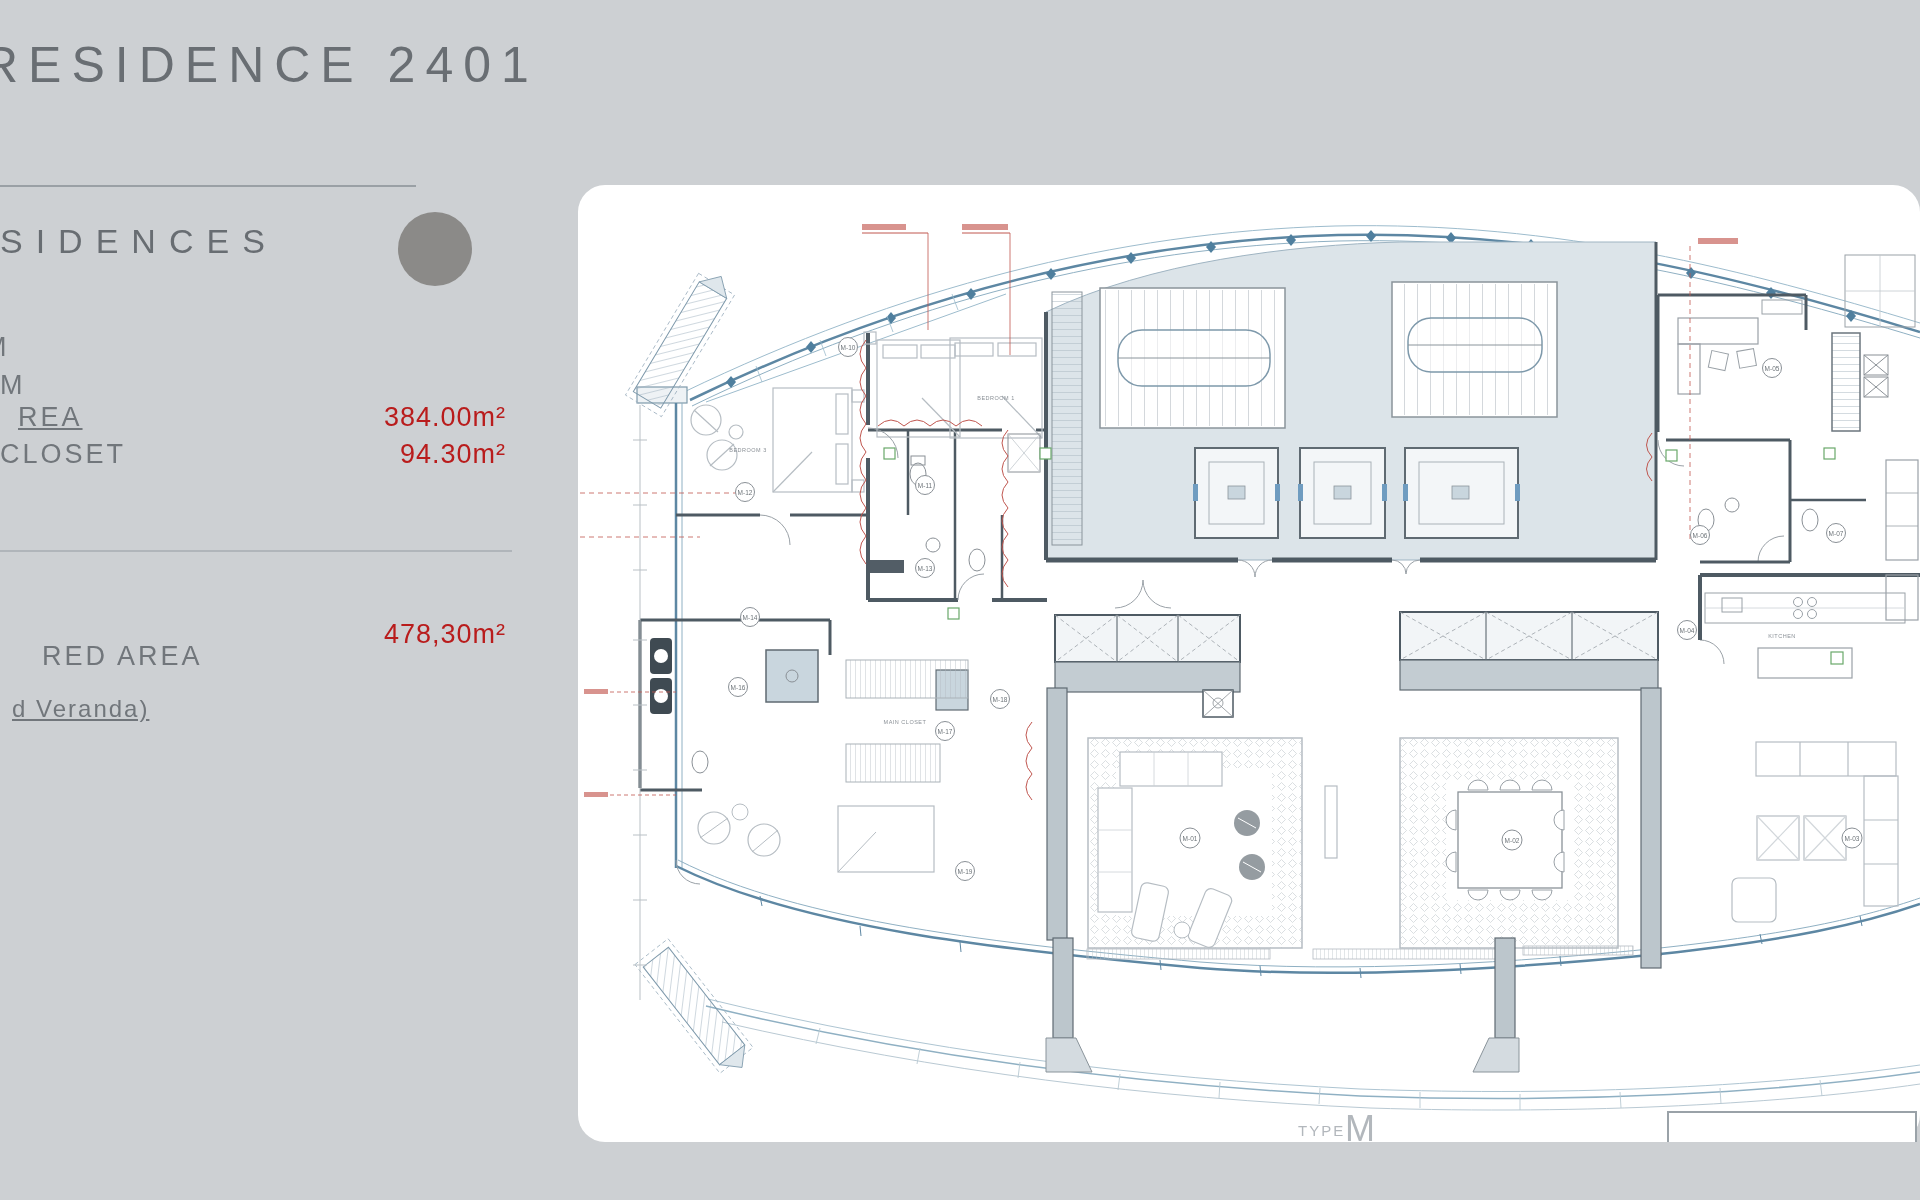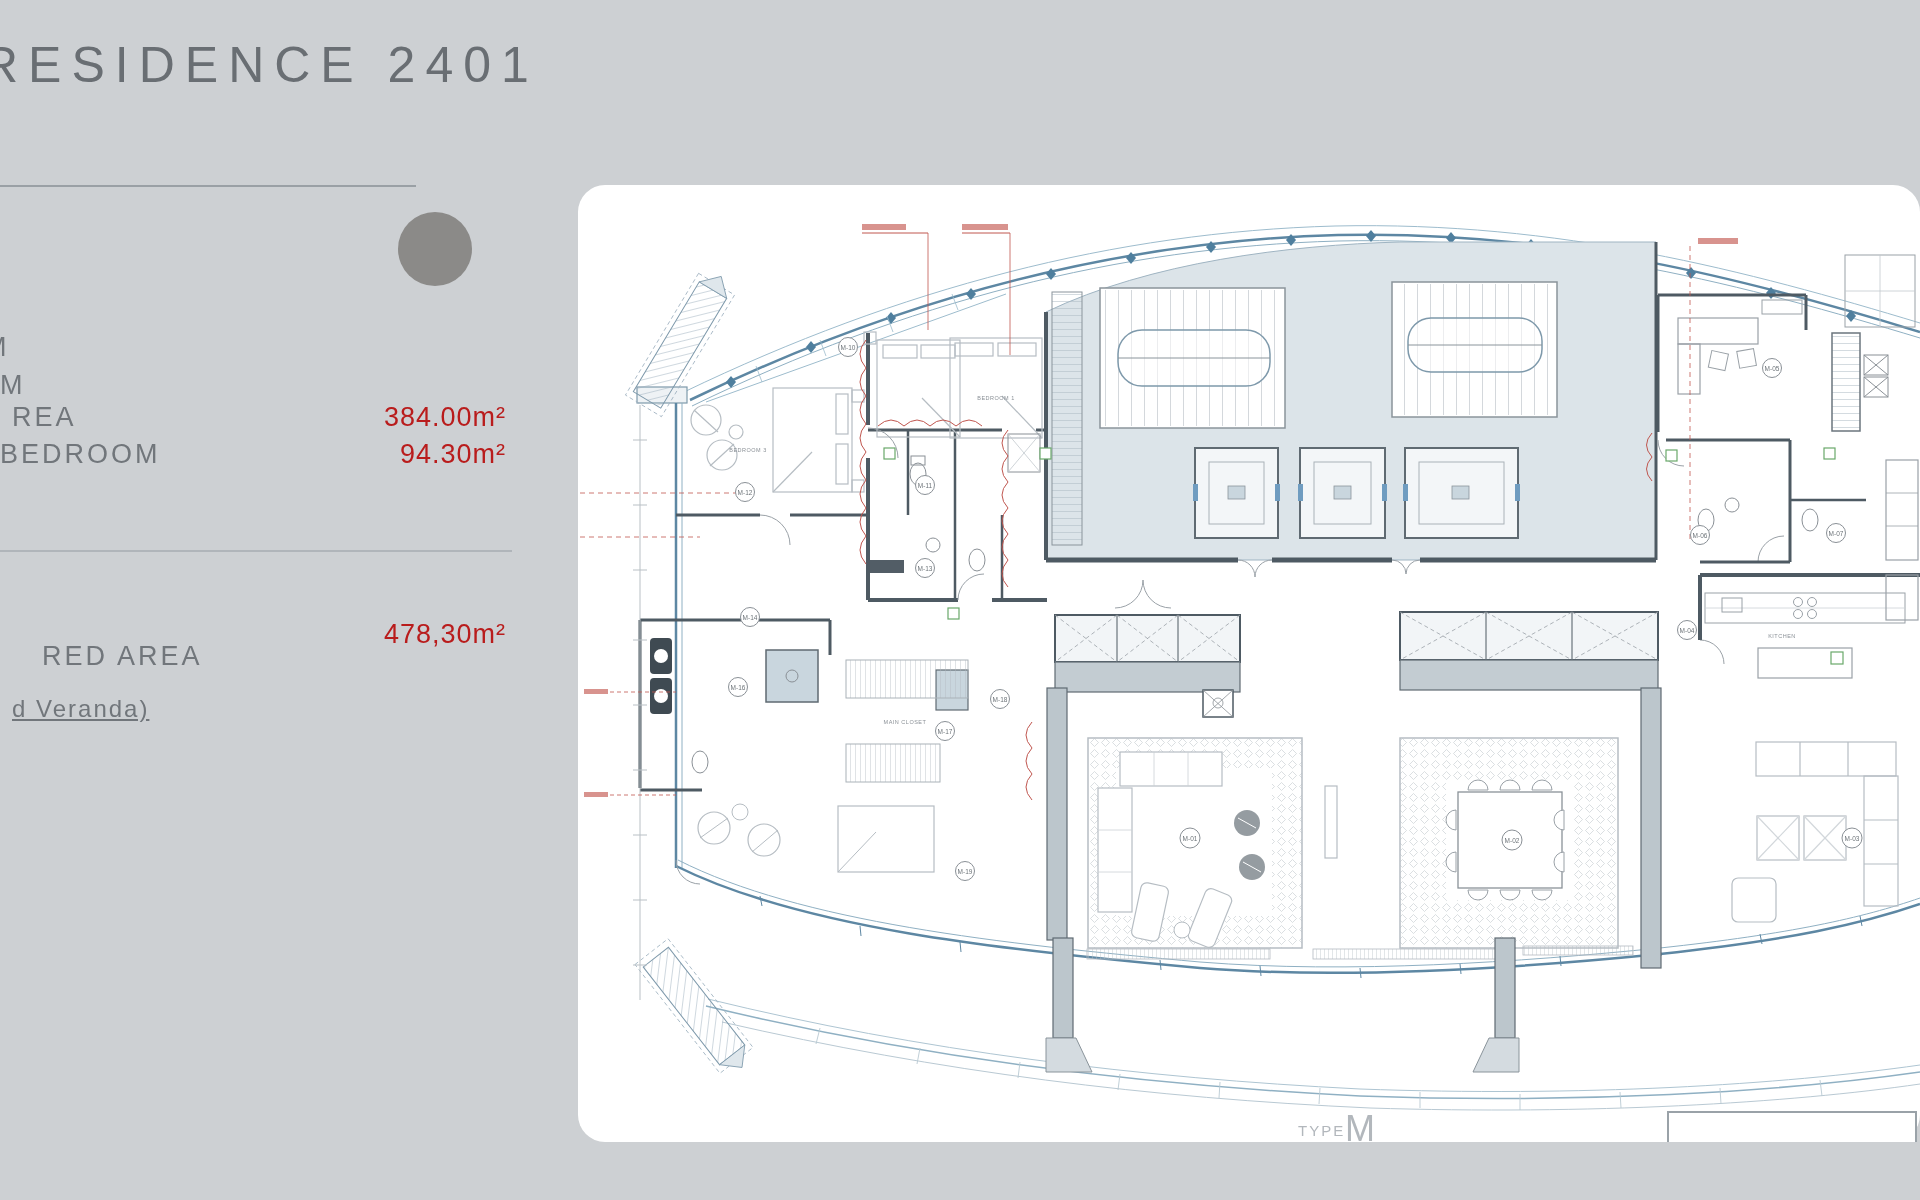--- a/index.html
+++ b/index.html
@@ -31,31 +31,32 @@
   text.marker{fill:#6d7479;font-size:6.5px;text-anchor:middle;}
 </style>
 </head>
 <body>
 
 <div class="page">
 
   <div class="panel">
     <div class="title">RESIDENCE 2401</div>
     <div class="rule rule1"></div>
+    <div class="heading">SIDENCES</div>
     <div class="dot"></div>
 
     <div class="row clip" style="left:0;top:332px;">
       <span>M</span>
     </div>
     <div class="row" style="left:0;top:370px;">M</div>
 
-    <div class="row" style="left:12px;top:402px;">REA</div>
+    <div class="row" style="left:18px;top:402px;text-decoration:underline;">REA</div>
     <div class="val" style="top:402px;">384.00m²</div>
 
-    <div class="row" style="left:0;top:439px;">BEDROOM</div>
+    <div class="row" style="left:0;top:439px;">CLOSET</div>
     <div class="val" style="top:439px;">94.30m²</div>
 
     <div class="rule rule2"></div>
 
     <div class="row" style="left:0;top:641px;margin-left:42px;">RED AREA</div>
     <div class="val" style="top:619px;">478,30m²</div>
 
     <div class="row small-row" style="left:12px;top:695px;text-decoration:underline;">d Veranda)</div>
   </div>
 

